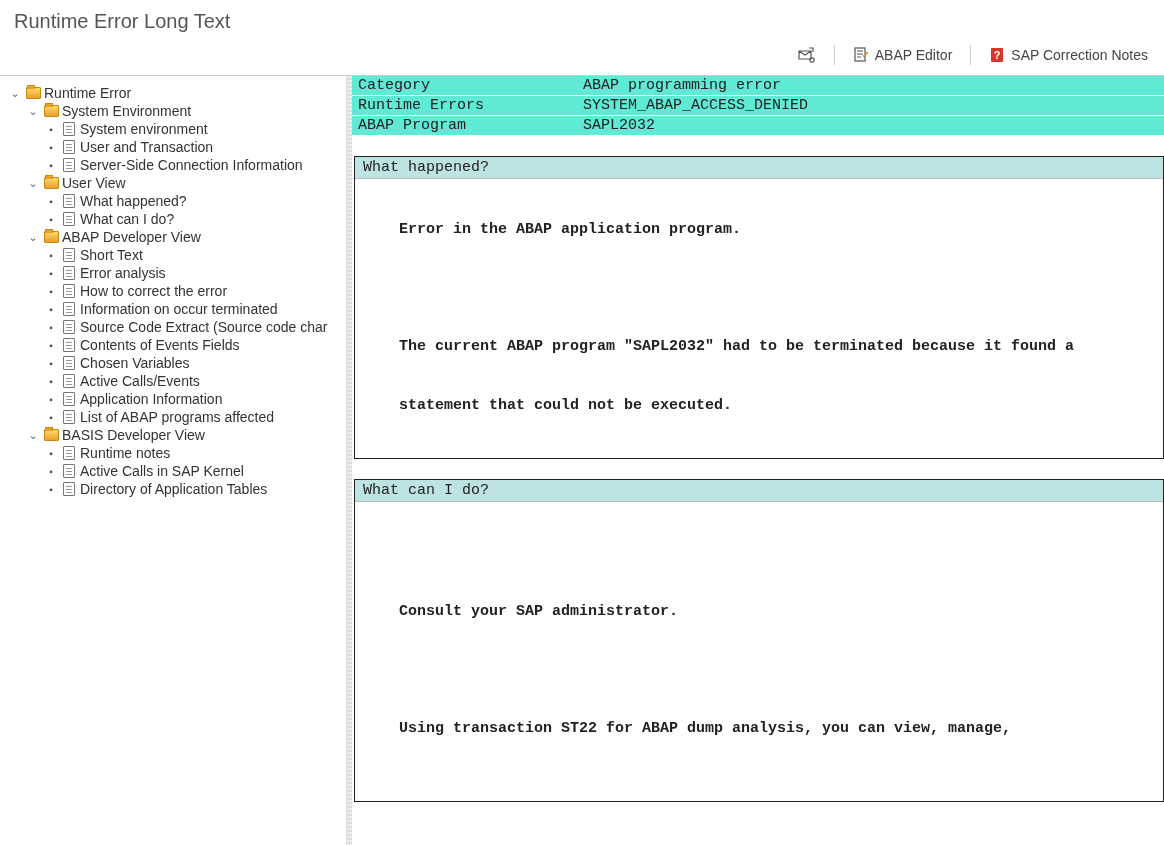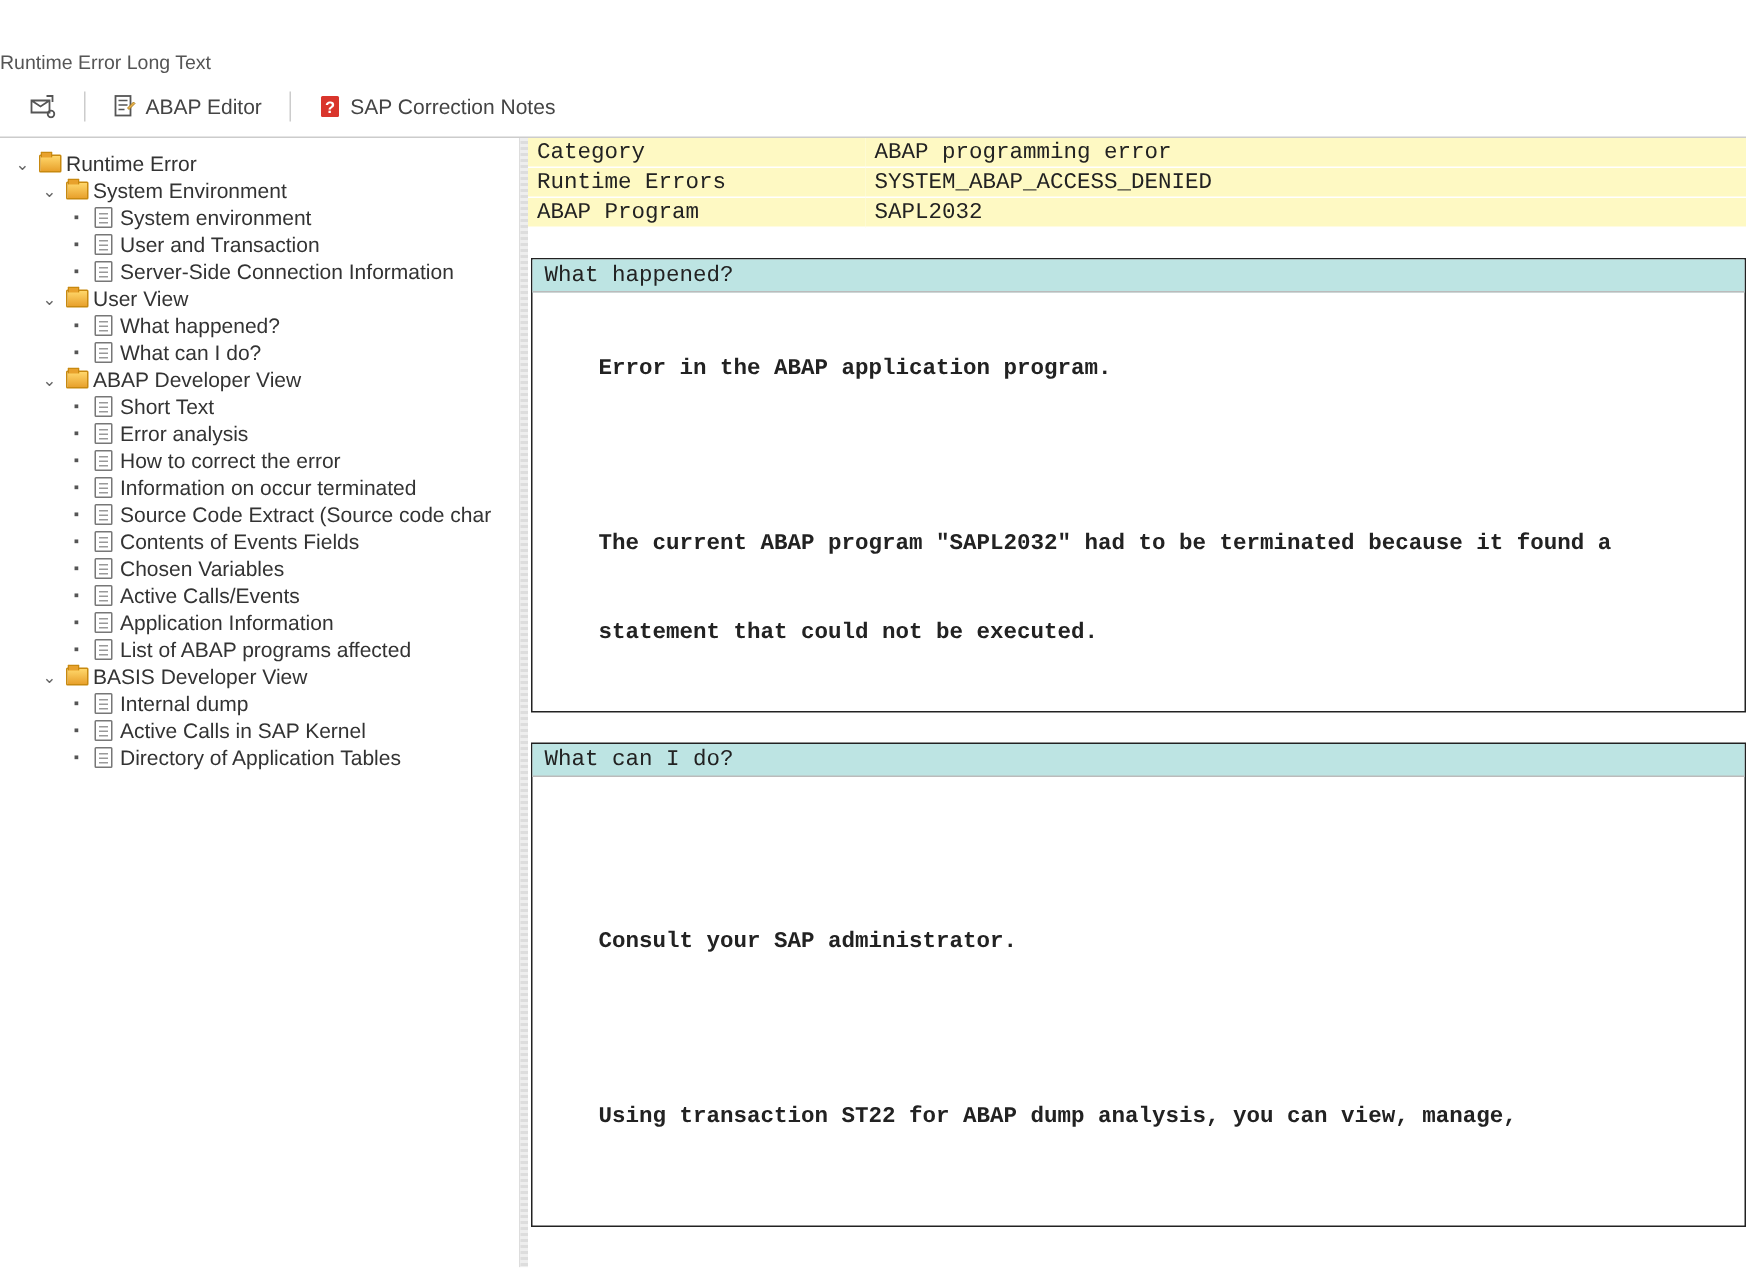--- a/index.html
+++ b/index.html
@@ -8,34 +8,34 @@
     font-size: 13px;
     background: #fff;
     color: #333;
     width: 1164px;
     height: 845px;
     overflow: hidden;
     display: flex;
     flex-direction: column;
   }
   .title-bar {
-    padding: 10px 14px 6px 0;
-    font-size: 13px;
+    padding: 10px 14px 6px 14px;
+    font-size: 20px;
     color: #555;
     font-weight: 400;
-    margin-top: 24px;
   }
   .toolbar {
     display: flex;
     align-items: center;
     padding: 6px 10px 10px 14px;
     border-bottom: 1px solid #ccc;
     gap: 8px;
     color: #444;
     font-size: 14px;
+    justify-content: flex-end;
   }
   .toolbar .btn {
     display: flex;
     align-items: center;
     gap: 6px;
     padding: 2px 6px;
     cursor: pointer;
     color: #444;
   }
   .toolbar .sep {
@@ -121,21 +121,21 @@
   .doc-icon::after { top: 6px; box-shadow: 0 3px 0 #999; }
 
   
   .meta-table {
     width: 100%;
     border-collapse: collapse;
     font-family: "Consolas","Courier New",monospace;
     font-size: 15px;
   }
   .meta-table td {
-    background: #fef9c3;
+    background: #5eead4;
     border-bottom: 1px solid #fff;
     padding: 1px 6px;
     color: #222;
   }
   .meta-table td:first-child { width: 225px; }
 
   .section {
     margin: 20px 0 0 2px;
     border: 1px solid #222;
     font-family: "Consolas","Courier New",monospace;
@@ -388,21 +388,21 @@
                 </span>
               <span>BASIS Developer View</span>
             </div>
             <ul>
               <li>
                   <div class="row">
                     <span class="bullet">▪</span>
                     <span class="icon">
                       <span class="doc-icon"></span>
                     </span>
-                    <span>Internal dump</span>
+                    <span>Runtime notes</span>
                   </div>
                 </li>
               <li>
                   <div class="row">
                     <span class="bullet">▪</span>
                     <span class="icon">
                       <span class="doc-icon"></span>
                     </span>
                     <span>Active Calls in SAP Kernel</span>
                   </div>

